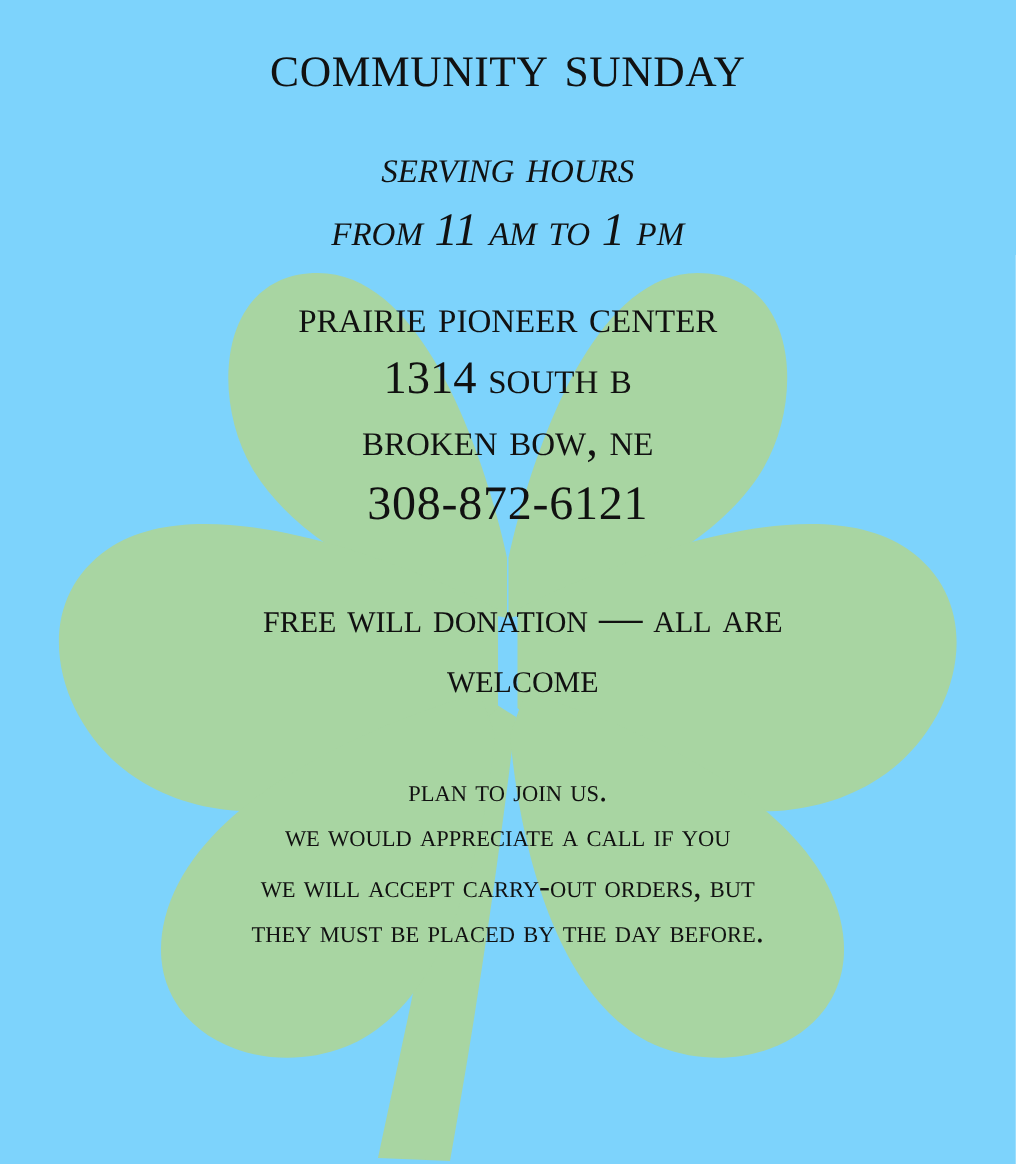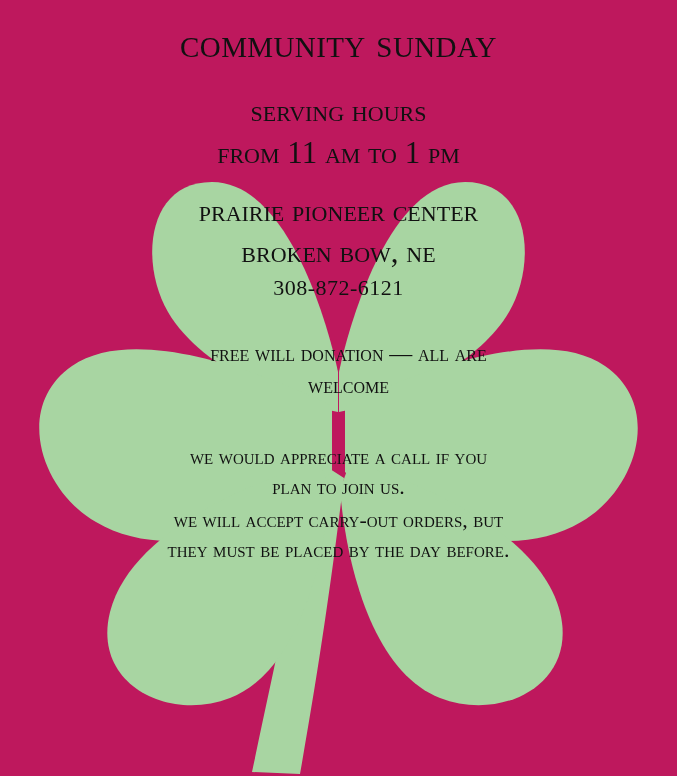--- a/index.html
+++ b/index.html
@@ -10,21 +10,21 @@
     width: 677px;
     height: 776px;
     background: #ffffff;
     font-family: "Liberation Serif", serif;
     overflow: hidden;
   }
   .poster {
     position: relative;
     width: 677px;
     height: 776px;
-    background: #be185d;
+    background: #7dd3fc;
     overflow: hidden;
   }
 
   
   .clover {
     position: absolute;
     left: 0;
     top: 160px;
     width: 677px;
     height: 616px;
@@ -52,47 +52,48 @@
     text-transform: lowercase;
     font-weight: 400;
   }
   .title-line.date {
     font-size: 40px;
     padding-top: 6px;
   }
 
   .serving-block {
     padding-top: 20px;
+    font-style: italic;
   }
   .serving-line {
     font-size: 31px;
     line-height: 1.35;
     font-variant: small-caps;
     text-transform: lowercase;
   }
 
   .venue-block {
     padding-top: 18px;
   }
   .venue-line {
     font-size: 31px;
     line-height: 1.32;
     font-variant: small-caps;
     text-transform: lowercase;
   }
   .venue-line.phone {
-    font-size: 22px;
+    font-size: 32px;
     letter-spacing: 0.5px;
   }
 
   .donation-block {
     padding-top: 36px;
   }
   .donation-line {
-    font-size: 23px;
+    font-size: 29px;
     line-height: 1.38;
     font-variant: small-caps;
     text-transform: lowercase;
     padding-left: 20px;
   }
 
   .note-block {
     padding-top: 40px;
   }
   .note-line {
@@ -137,33 +138,34 @@
       <div class="title-line">Community Sunday</div>
     </div>
 
     <div class="serving-block">
       <div class="serving-line">Serving Hours</div>
       <div class="serving-line">From 11 AM to 1 PM</div>
     </div>
 
     <div class="venue-block">
       <div class="venue-line">Prairie Pioneer Center</div>
+      <div class="venue-line">1314 South B</div>
       <div class="venue-line">Broken Bow, NE</div>
       <div class="venue-line phone">308-872-6121</div>
     </div>
 
     <div class="donation-block">
       <div class="donation-line">Free Will Donation — All Are</div>
       <div class="donation-line">Welcome</div>
     </div>
 
     <div class="note-block">
       <div class="group-1">
+        <div class="note-line">plan to join us.</div>
         <div class="note-line">We would appreciate a call if you</div>
-        <div class="note-line">plan to join us.</div>
       </div>
       <div class="group-2">
         <div class="note-line">We will accept carry-out orders, but</div>
         <div class="note-line">they must be placed by the day before.</div>
       </div>
     </div>
 
   </div>
 </div>
 

